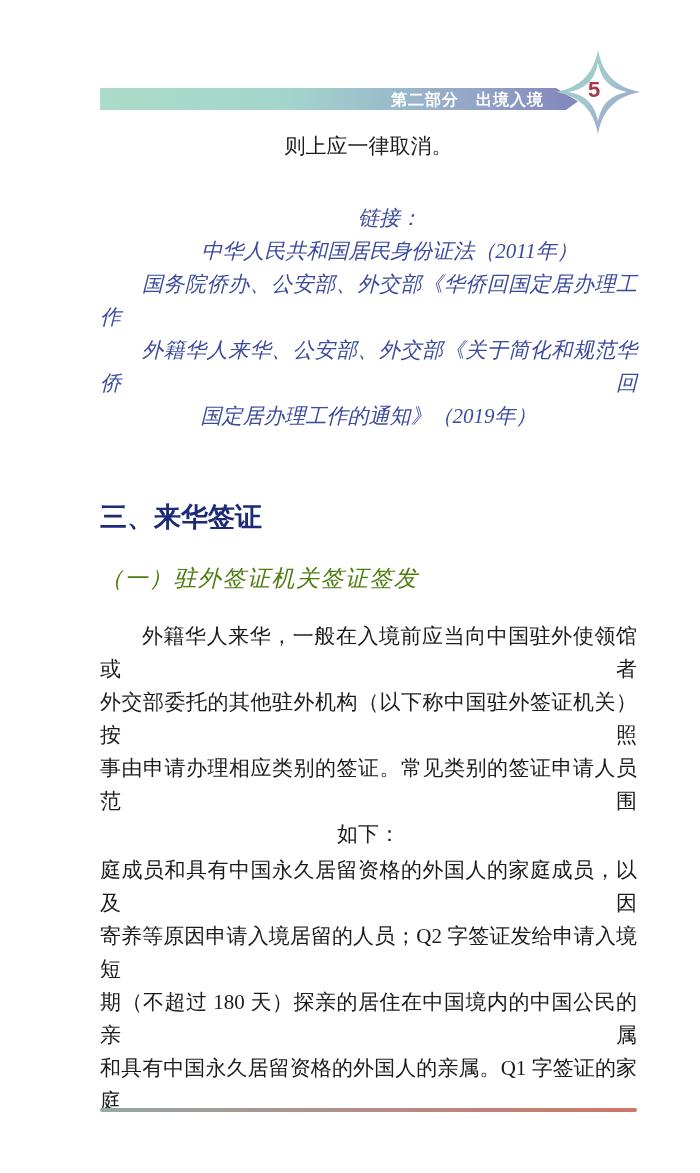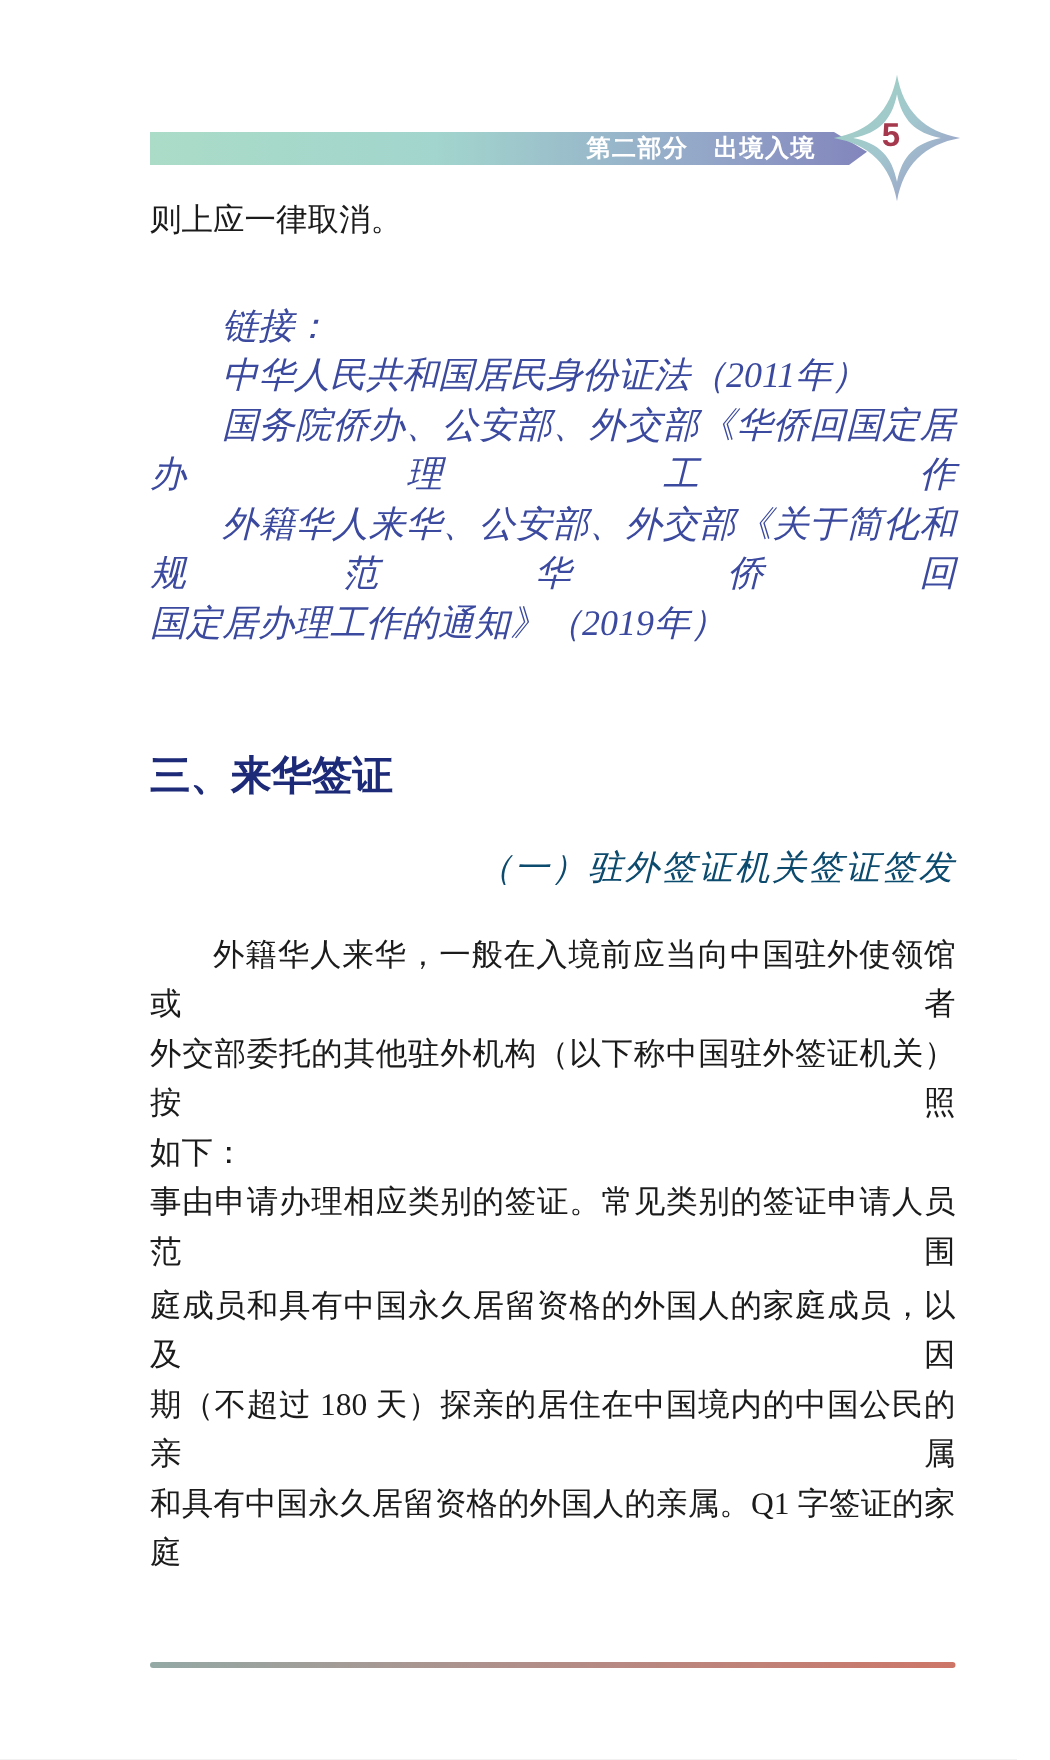--- a/index.html
+++ b/index.html
@@ -23,32 +23,32 @@
   .diamond svg{display:block;width:100%;height:100%;}
   .page-num{
     position:absolute;left:0;top:0;width:100%;height:100%;
     display:flex;align-items:center;justify-content:center;
     transform:translate(-4px,-2px);
     font-family:"Liberation Sans",sans-serif;font-weight:bold;font-size:22px;
     color:#a5384c;
   }
   
   .content{position:absolute;left:100px;top:130px;width:537px;color:#1b1b1b;}
-  .ln{font-size:21px;line-height:33px;white-space:nowrap;}
+  .ln{font-size:21px;line-height:33px;white-space:nowrap;text-align:center;}
   .str{white-space:normal;text-align:justify;text-align-last:justify;}
   .ind{text-indent:2em;}
   .links{margin-top:39px;color:#3b4a9e;font-style:italic;}
-  .links .ln{font-size:24px;line-height:33px;}
+  .links .ln{font-size:21px;line-height:33px;}
   .h1{
     margin-top:64px;font-family:"Liberation Sans",sans-serif;font-weight:bold;
     font-size:27px;line-height:40px;color:#1c2a78;
   }
   .h2{
     margin-top:24px;font-style:italic;font-size:23px;line-height:36px;
-    color:#0c4a6e;letter-spacing:1.5px;text-align:right;
+    color:#4d7c0f;letter-spacing:1.5px;
   }
   .para1{margin-top:23px;}
   .para2{margin-top:3px;}
   
   .bottom-rule{
     position:absolute;left:100px;top:1108px;width:537px;height:4px;
     border-radius:2px;
     background:linear-gradient(90deg,#94a9a5 0%,#b08f8a 45%,#cd7668 100%);
   }
 </style>
@@ -88,26 +88,27 @@
       <div class="ln">国定居办理工作的通知》（2019年）</div>
     </div>
 
     <div class="h1">三、来华签证</div>
 
     <div class="h2">（一）驻外签证机关签证签发</div>
 
     <div class="para1">
       <div class="ln ind str">外籍华人来华，一般在入境前应当向中国驻外使领馆或者</div>
       <div class="ln str">外交部委托的其他驻外机构（以下称中国驻外签证机关）按照</div>
+      <div class="ln str">事由申请办理相应类别的签证。常见类别的签证申请人员范围</div>
       <div class="ln">如下：</div>
-      <div class="ln str">事由申请办理相应类别的签证。常见类别的签证申请人员范围</div>
     </div>
 
     <div class="para2">
       <div class="ln str">庭成员和具有中国永久居留资格的外国人的家庭成员，以及因</div>
+      <div class="ln str">寄养等原因申请入境居留的人员；Q2 字签证发给申请入境短</div>
       <div class="ln str">期（不超过 180 天）探亲的居住在中国境内的中国公民的亲属</div>
       <div class="ln str">和具有中国永久居留资格的外国人的亲属。Q1 字签证的家庭</div>
 
     </div>
 
   </div>
 
   <div class="bottom-rule"></div>
 
 </div>

